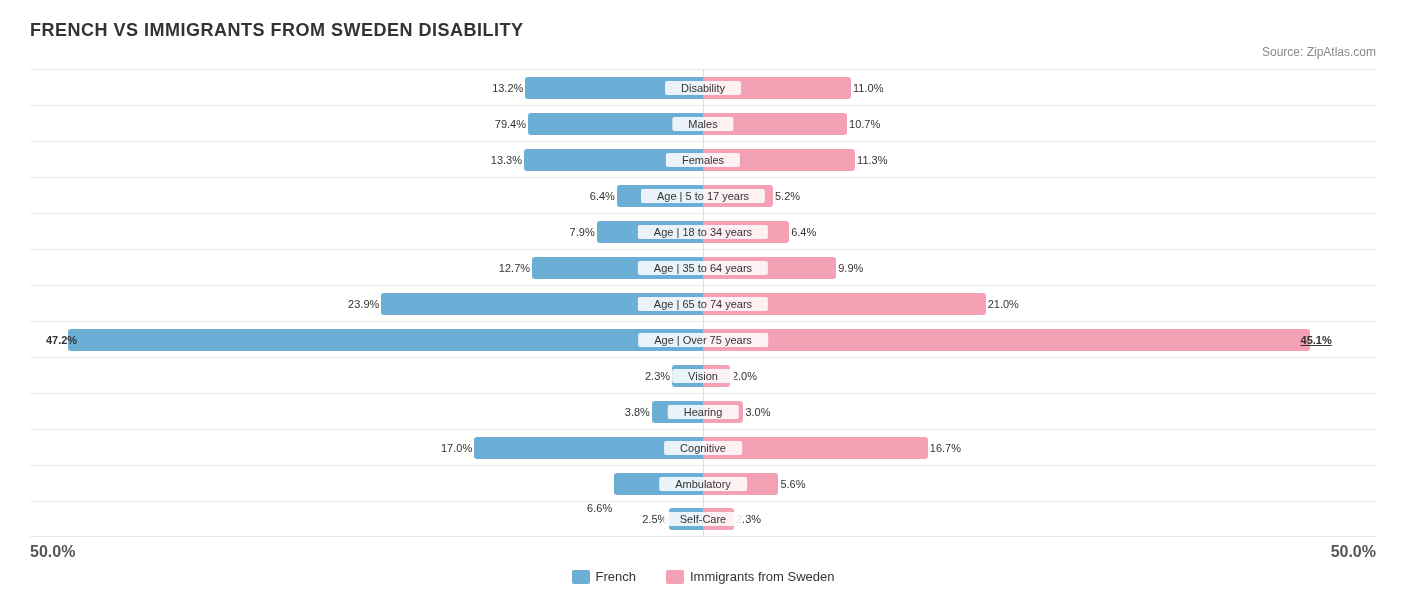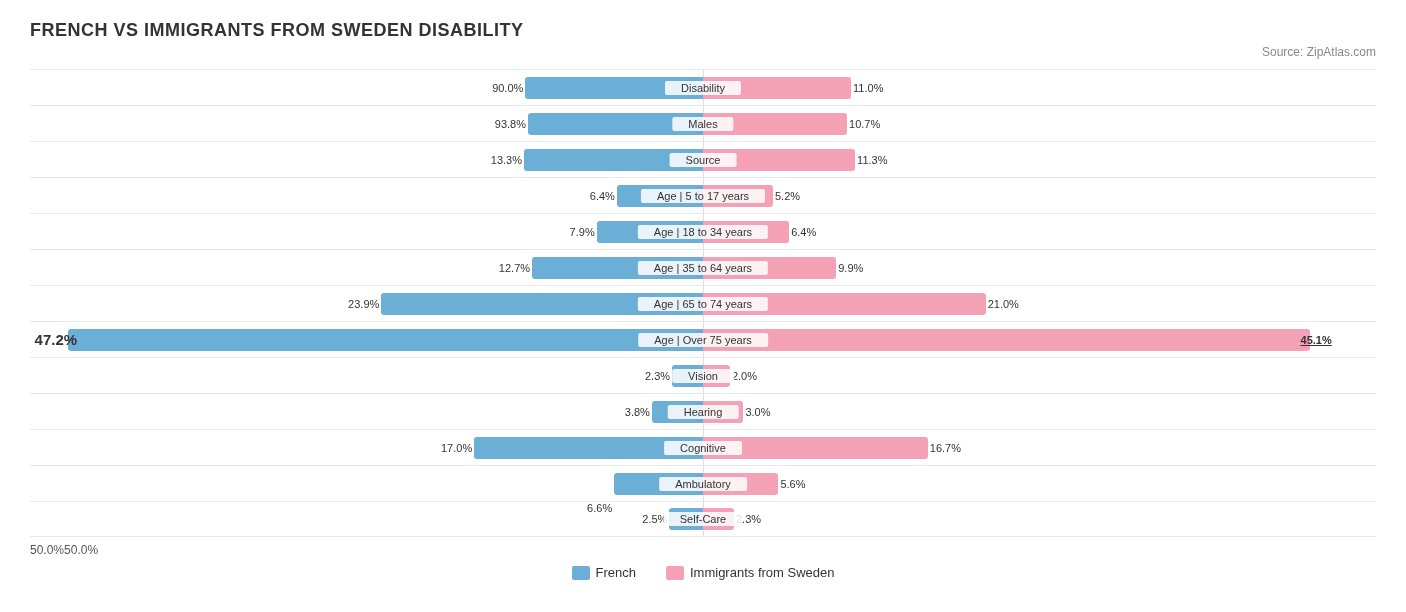--- a/index.html
+++ b/index.html
@@ -99,42 +99,44 @@
       left: calc(50% + 4px);
       font-size: 11px;
       color: #333;
       white-space: nowrap;
       z-index: 10;
     }
     
     .val-left-outside {
       position: absolute;
       right: calc(50% + 4px);
-      font-size: 15px;
+      font-size: 11px;
       color: #fff;
       font-weight: bold;
       white-space: nowrap;
       z-index: 10;
       padding-right: 4px;
     }
     .val-right-outside {
       position: absolute;
       left: calc(50% + 4px);
       font-size: 11px;
       color: #fff;
       font-weight: bold;
       white-space: nowrap;
       z-index: 10;
       padding-left: 4px;
     }
     .x-axis {
       display: flex;
+      justify-content: space-between;
       padding: 6px 0 4px 0;
-      font-size: 12px;
+      font-size: 16px;
       color: #555;
+      font-weight: bold;
     }
     .legend {
       display: flex;
       justify-content: center;
       gap: 30px;
       margin-top: 4px;
     }
     .legend-item {
       display: flex;
       align-items: center;
@@ -154,43 +156,43 @@
 <div class="chart-title">FRENCH VS IMMIGRANTS FROM SWEDEN DISABILITY</div>
 <div class="source">Source: ZipAtlas.com</div>
 
 <div class="chart-area" id="chart-area">
 
 <div class="row">
     <div class="bar-container">
       <div class="center"></div>
       <div class="bar-left" style="width:13.200000000000001%; background:#6baed6;"></div>
       <div class="bar-right" style="width:11%; background:#f4a0b5;"></div>
-      <span class="val-left" style="right:calc(50% + 13.200000000000001% + 2px);">90.0%</span>
+      <span class="val-left" style="right:calc(50% + 13.200000000000001% + 2px);">13.2%</span>
            <span class="val-right" style="left:calc(50% + 11% + 2px);">11.0%</span>
       <span class="label-center">Disability</span>
     </div>
   </div>
     <div class="row">
     <div class="bar-container">
       <div class="center"></div>
       <div class="bar-left" style="width:13%; background:#6baed6;"></div>
       <div class="bar-right" style="width:10.7%; background:#f4a0b5;"></div>
-      <span class="val-left" style="right:calc(50% + 13% + 2px);">93.8%</span>
+      <span class="val-left" style="right:calc(50% + 13% + 2px);">79.4%</span>
            <span class="val-right" style="left:calc(50% + 10.7% + 2px);">10.7%</span>
       <span class="label-center">Males</span>
     </div>
   </div>
     <div class="row">
     <div class="bar-container">
       <div class="center"></div>
       <div class="bar-left" style="width:13.3%; background:#6baed6;"></div>
       <div class="bar-right" style="width:11.3%; background:#f4a0b5;"></div>
       <span class="val-left" style="right:calc(50% + 13.3% + 2px);">13.3%</span>
            <span class="val-right" style="left:calc(50% + 11.3% + 2px);">11.3%</span>
-      <span class="label-center">Source</span>
+      <span class="label-center">Females</span>
     </div>
   </div>
     <div class="row">
     <div class="bar-container">
       <div class="center"></div>
       <div class="bar-left" style="width:6.4%; background:#6baed6;"></div>
       <div class="bar-right" style="width:5.2%; background:#f4a0b5;"></div>
       <span class="val-left" style="right:calc(50% + 6.4% + 2px);">6.4%</span>
            <span class="val-right" style="left:calc(50% + 5.2% + 2px);">5.2%</span>
       <span class="label-center">Age | 5 to 17 years</span>

